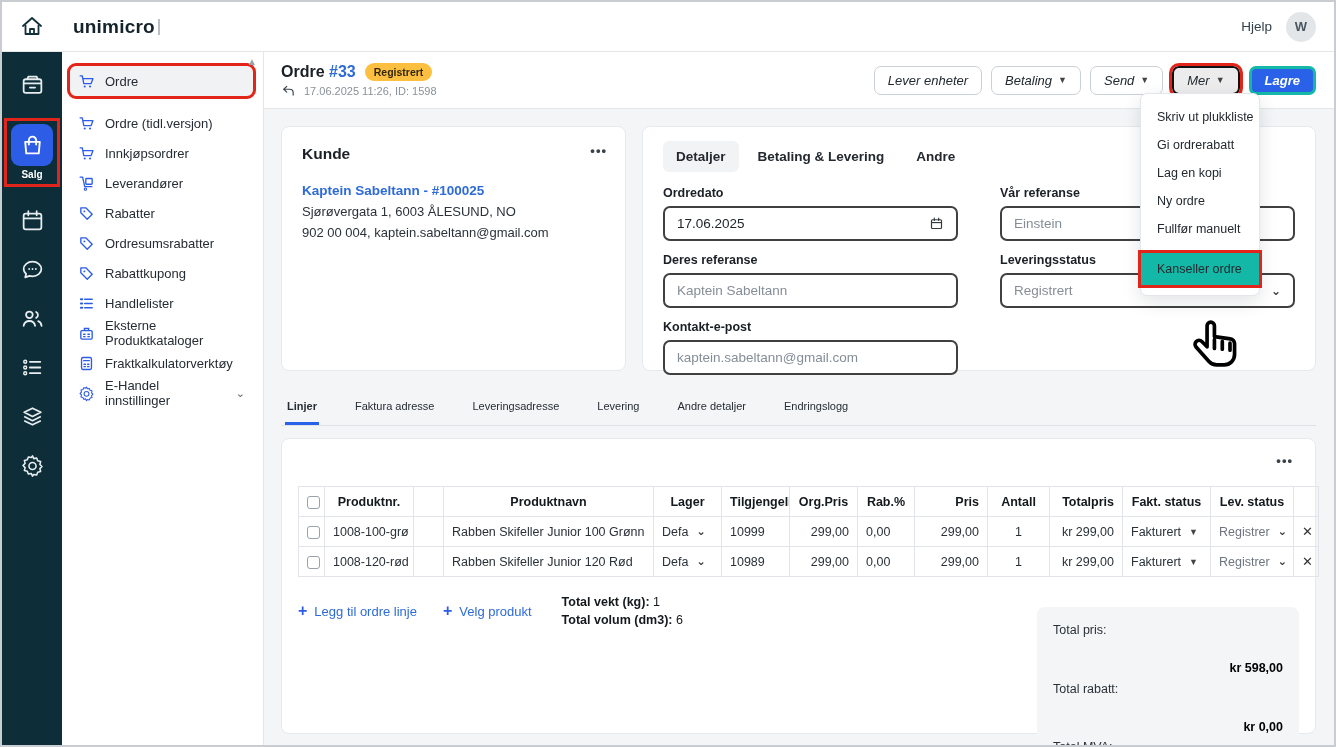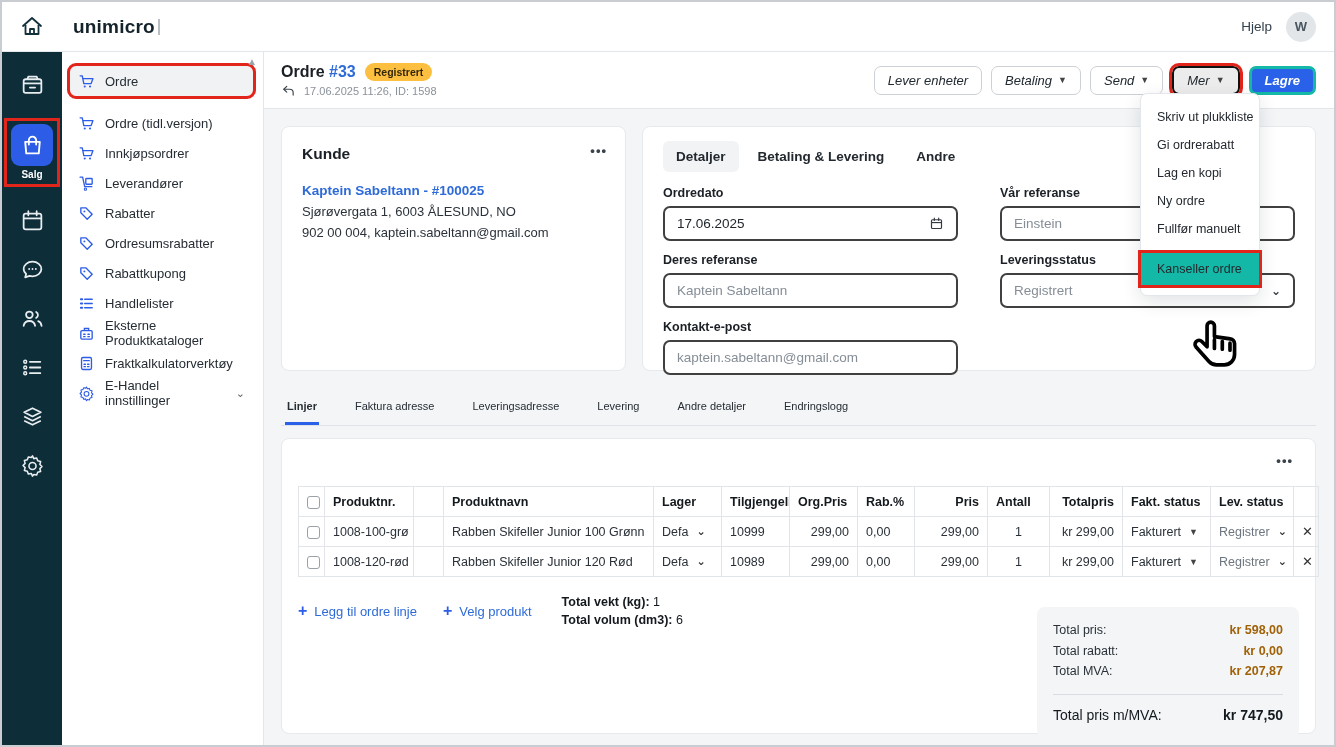--- a/index.html
+++ b/index.html
@@ -76,39 +76,39 @@
   
   .line-tabs { display:flex; gap:34px; margin-top:21px; border-bottom:1px solid #dfe3e7; padding:0 4px; }
   .ltab { font-size:11px; color:#272d34; padding:8px 2px 10px; cursor:pointer; border-bottom:3px solid transparent; }
   .ltab.active { font-weight:bold; border-bottom-color:#2962e8; }
 
   
   .table-card { margin-top:12px; height:296px; padding:14px 16px; position:relative; }
   .tbl-dots { position:absolute; top:14px; right:22px; color:#3a424a; font-weight:bold; letter-spacing:1px; font-size:13px; cursor:pointer; }
   table.lines { border-collapse:collapse; table-layout:fixed; width:1020px; margin-top:33px; font-size:12.5px; color:#2a3138; }
   table.lines th, table.lines td { border:1px solid #e1e4e8; height:30px; padding:0 8px; overflow:hidden; white-space:nowrap; text-align:left; }
-  table.lines th { font-weight:bold; color:#14191e; }
+  table.lines th { font-weight:bold; color:#14191e;text-align:center; }
   .al-r { text-align:right !important; }
   .al-c { text-align:center !important; }
   .cb { width:13px; height:13px; border:1px solid #9aa1a8; border-radius:3px; display:inline-block; background:#fff; vertical-align:middle; }
   .cellsel { display:flex; align-items:center; gap:8px; color:#2a3138; }
   .cellsel .v { font-size:11px; font-weight:bold; color:#333; }
   .x-del { text-align:center !important; color:#333; font-size:13px; cursor:pointer; }
   .fakt-dd { font-size:9px; color:#444; }
 
   .below-tbl { display:flex; margin-top:16px; }
   .addlink { display:flex; align-items:center; gap:7px; color:#2e6bd8; font-size:13px; cursor:pointer; margin-right:26px; }
   .addlink .plus { font-size:16px; font-weight:bold; color:#2d5ce6; }
   .weights { font-size:12.5px; color:#14191e; line-height:1.45; margin-left:4px; }
   .weights b { font-weight:bold; }
   .weights .wv { font-weight:normal; }
 
   .totals-box { position:absolute; right:16px; top:168px; width:262px; background:#f3f5f7; border-radius:8px; padding:13px 16px 15px; }
   .trow { display:flex; justify-content:space-between; font-size:12.5px; color:#2a3138; line-height:1.65; }
-  .trow .tv { font-weight:bold; color:#a16207; }
+  .trow .tv { font-weight:bold; color:#000000;margin-top:38px; }
   .tdiv { border-top:1px solid #d9dde1; margin:12px 0 12px; }
   .grand { display:flex; justify-content:space-between; font-size:14px; color:#14191e; }
   .grand .tv { font-weight:bold; }
 
   
   .mer-menu { position:absolute; top:41px; right:74px; width:120px; background:#fff; border:1px solid #e3e6ea; border-radius:7px; box-shadow:0 6px 18px rgba(20,30,40,.12); padding:9px 0 10px; z-index:30; }
   .mer-item { font-size:12.5px; color:#23292f; padding:7px 16px; cursor:pointer; white-space:nowrap; }
   .mer-item.cancel { margin-top:10px; background:#14b8a6; outline:3px solid #e1251b; padding:9px 16px; }
   .hand { position:absolute; top:263px; right:90px; z-index:40; }
 

